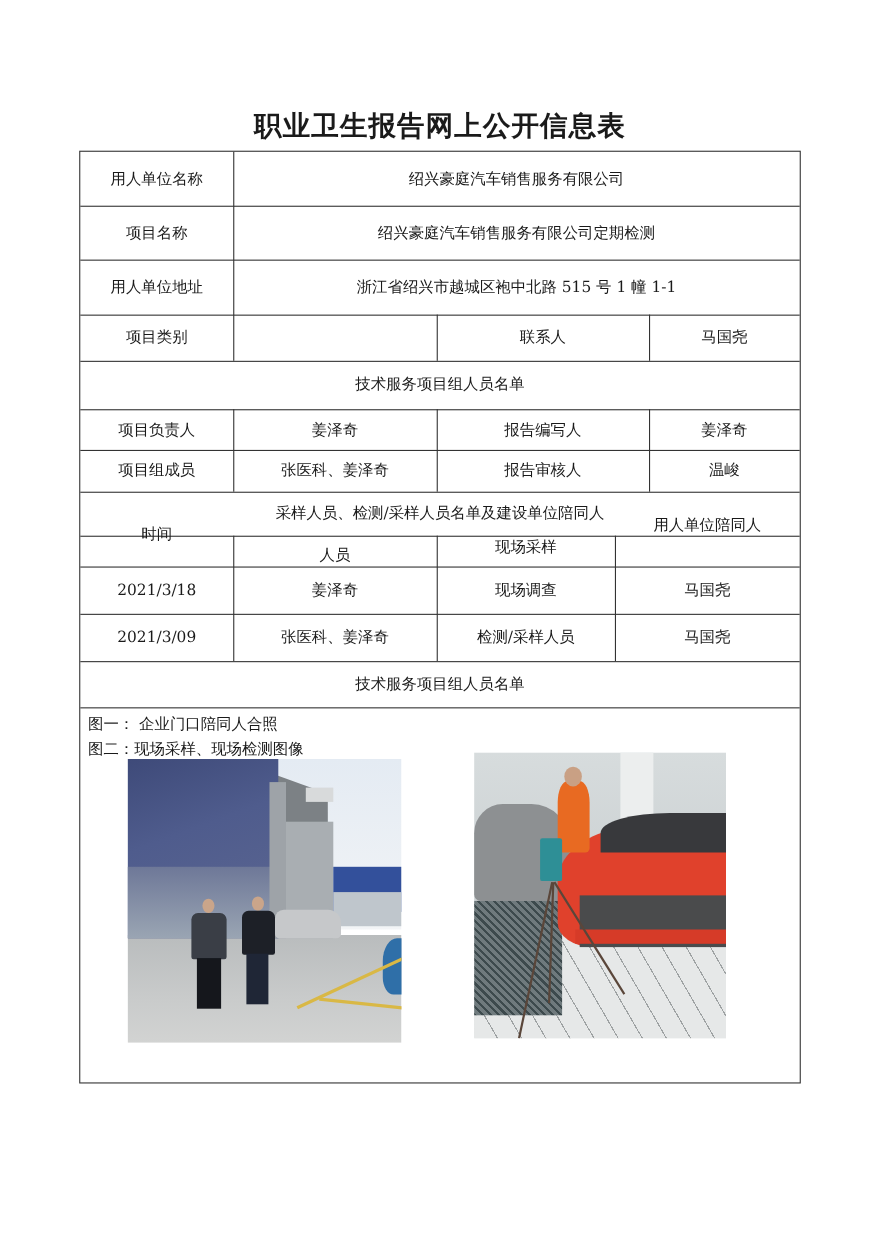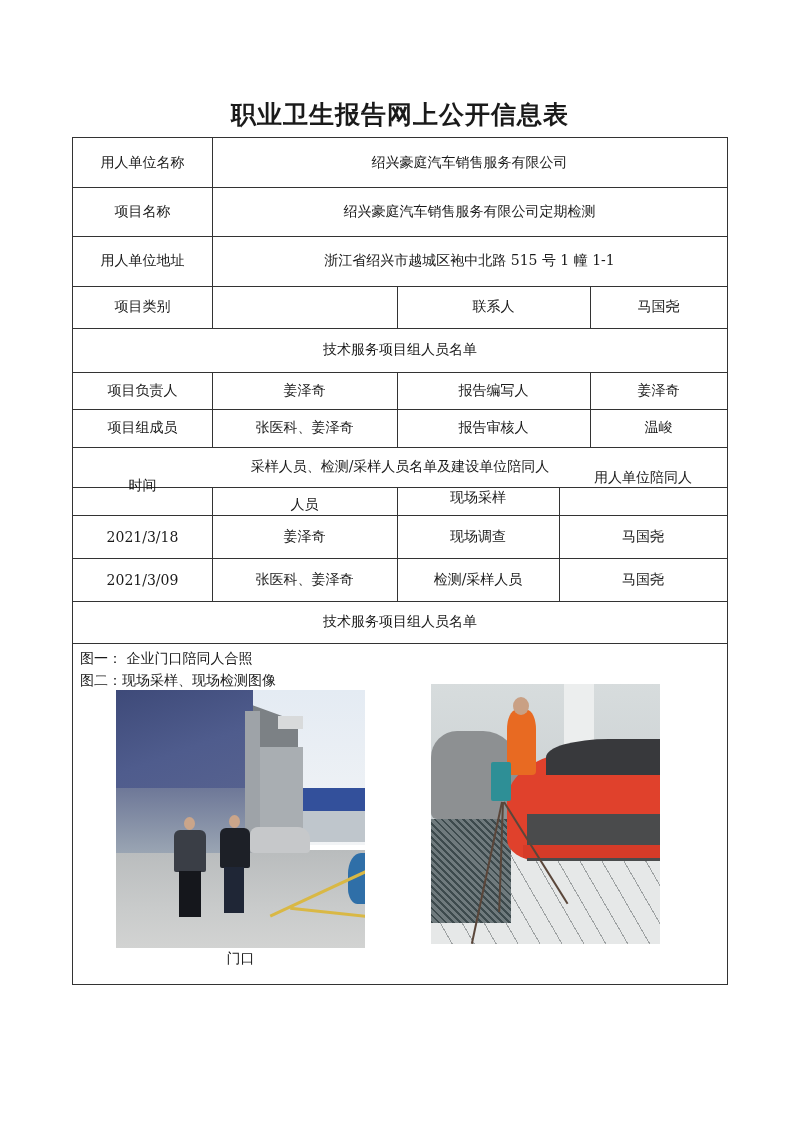--- a/index.html
+++ b/index.html
@@ -164,21 +164,20 @@
     <div class="p1-line2"></div>
 
     <div class="p1-head" style="left:68px; top:127px"></div>
     <div class="p1-person" style="left:58px; top:140px; width:32px; height:42px; background:#3a3e46"></div>
     <div class="p1-legs" style="left:63px; top:181px; width:22px; height:46px"></div>
 
     <div class="p1-head" style="left:113px; top:125px"></div>
     <div class="p1-person" style="left:104px; top:138px; width:30px; height:40px; background:#1d2027"></div>
     <div class="p1-legs" style="left:108px; top:177px; width:20px; height:46px; background:#1f2636"></div>
   </div>
-  <div class="caption" style="left:43px; top:812px; width:249px">门口</div>
 
   <div class="photo" style="left:358px; top:546px; width:229px; height:260px">
     <div class="p2-wall"></div>
     <div class="p2-col"></div>
     <div class="p2-floor"></div>
     <div class="p2-grate"></div>
     <div class="p2-cover"></div>
     <div class="p2-car"></div>
     <div class="p2-wind"></div>
     <div class="p2-grille"></div>

